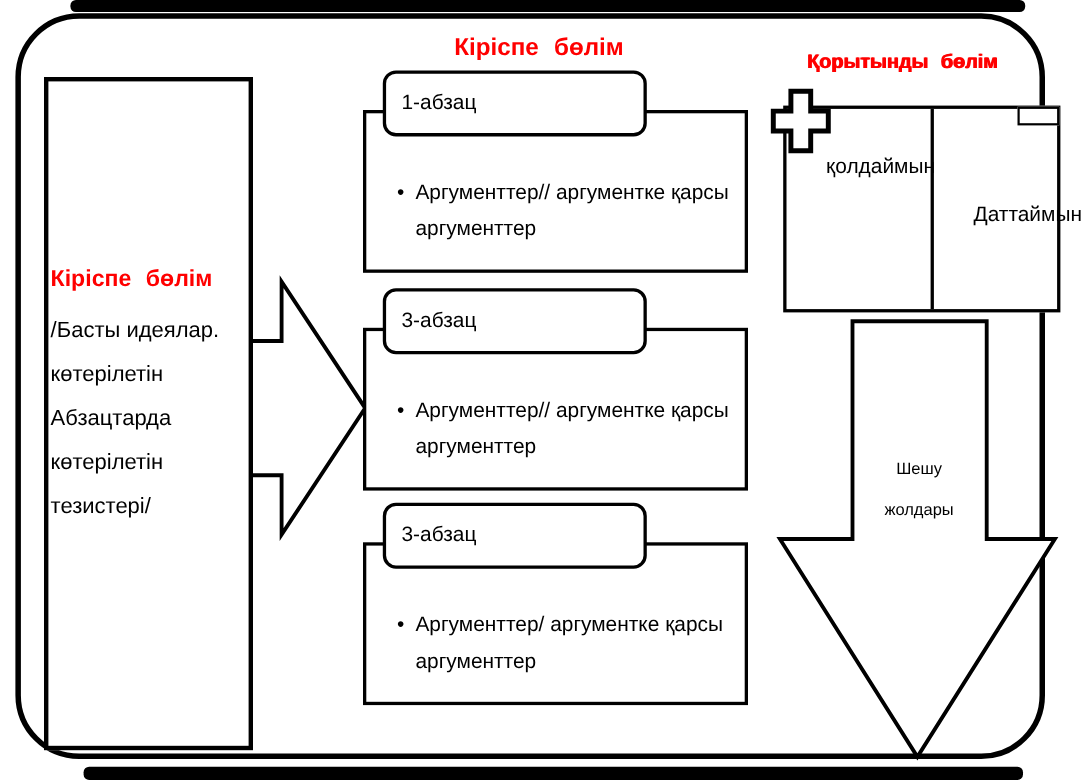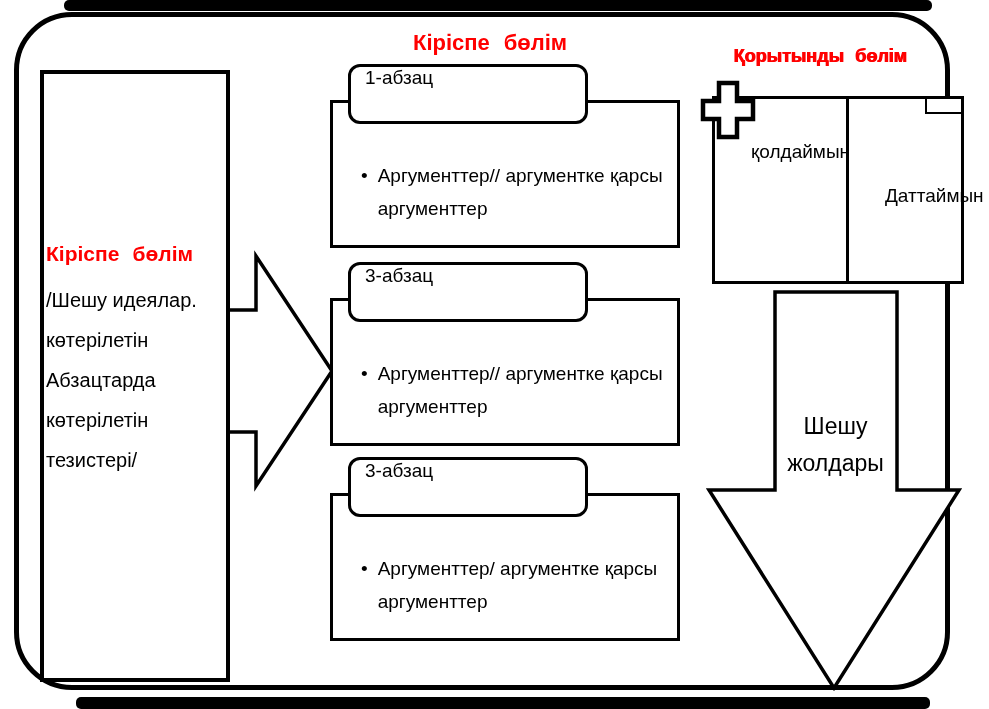--- a/index.html
+++ b/index.html
@@ -23,21 +23,21 @@
   .intro-line { font-size:20px; line-height:40px; }
 
   
   .arrow-right-svg { position:absolute; left:222px; top:248px; z-index:1; }
 
   
   .main-title { position:absolute; left:360px; top:30px; width:260px; text-align:center;
                 color:var(--red); font-weight:bold; font-size:22px; word-spacing:0.35em; }
   .para-label-box { position:absolute; left:348px; width:240px; height:60px; background:#fff;
                     border:3px solid #000; border-radius:12px; z-index:4;
-                    display:flex; align-items:flex-start; padding-left:14px; font-size:19px; }
+                    display:flex; align-items:center; padding-left:14px; font-size:19px; }
   .argument-box { position:absolute; left:330px; width:350px; height:148px;
                   background:#fff; border:3px solid #000; z-index:3; }
   .argument-content { position:absolute; left:28px; top:56px; width:306px;
                       display:flex; font-size:19px; line-height:1.75; }
   .bullet { margin-right:10px; }
 
   
   .conclusion-title { position:absolute; left:680px; top:46px; width:280px; text-align:center;
                       color:var(--red); font-weight:bold; font-size:18px; word-spacing:0.35em; text-shadow:1px 0 0 var(--red); }
   .support-table { position:absolute; left:712px; top:96px; width:252px; height:188px;
@@ -46,37 +46,37 @@
   .support-header { position:absolute; top:42px; font-size:19px; text-align:center;padding-left:36px; }
   .support-header.left { left:0; width:131px; }
   .support-header.right { left:134px; right:0;margin-top:44px; }
   .table-notch { position:absolute; left:925px; top:97px; width:38px; height:17px;
                  background:#fff; border:2px solid #000; z-index:3; }
   .plus-svg { position:absolute; left:700px; top:80px; z-index:4; }
 
   
   .arrow-down-svg { position:absolute; left:703px; top:290px; z-index:1; }
   .solution-label { position:absolute; left:743px; top:408px; width:185px; text-align:center;
-                    font-size:23px; line-height:37px; z-index:2; }
+                    font-size:15px; line-height:37px; z-index:2; }
 
   :root { --red:#ff0000; }
 </style>
 </head>
 <body>
 
 <div class="canvas">
 
   <div class="edge-bar top"></div>
   <div class="edge-bar bottom"></div>
   <div class="outer-frame"></div>
 
   <div class="intro-box">
     <div class="intro-text">
       <div class="intro-title">Кіріспе бөлім</div>
-      <div class="intro-line">/Шешу идеялар.</div>
+      <div class="intro-line">/Басты идеялар.</div>
       <div class="intro-line">көтерілетін</div>
       <div class="intro-line">Абзацтарда</div>
       <div class="intro-line">көтерілетін</div>
       <div class="intro-line">тезистері/</div>
     </div>
   </div>
 
   <svg class="arrow-right-svg" width="116" height="246" viewBox="0 0 116 246">
     <polygon points="0,62 34,62 34,8 110,123 34,238 34,184 0,184" fill="#ffffff" stroke="#000000" stroke-width="3.5"></polygon>
   </svg>

